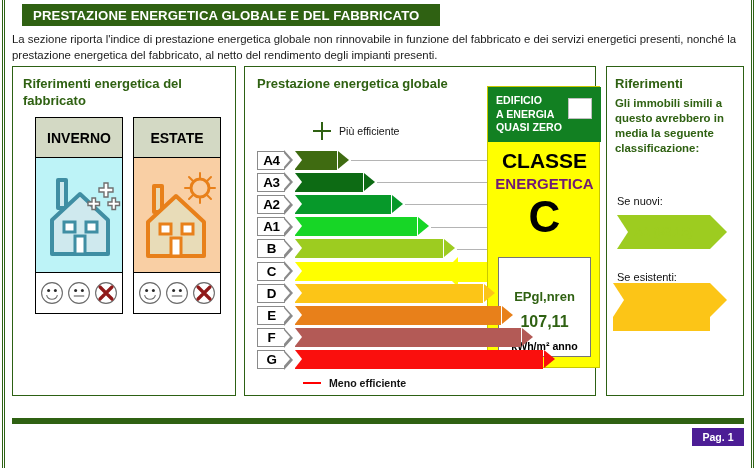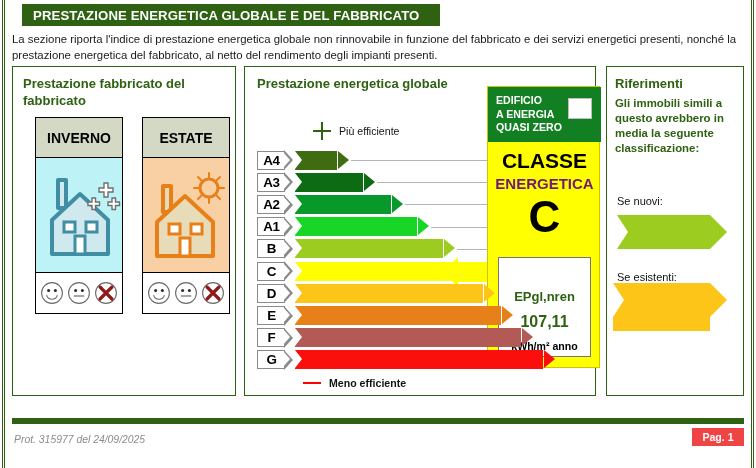--- a/index.html
+++ b/index.html
@@ -52,21 +52,21 @@
     line-height: 17px;
   }
   #panel-fabbricato { left: 12px; top: 66px; width: 224px; height: 330px; }
   #panel-globale    { left: 244px; top: 66px; width: 352px; height: 330px; }
   #panel-riferimenti{ left: 606px; top: 66px; width: 138px; height: 330px; }
 
   
   .ft { position: absolute; left: 10px; top: 8px; width: 200px; }
   .seasons {
     position: absolute; left: 22px; top: 50px;
-    display: flex; gap: 19px;
+    display: flex; gap: 10px;
   }
   .season {
     width: 88px;
     border: 1px solid #000000;
     background: #ffffff;
   }
   .season-hd {
     height: 40px; background: #d3d9c4;
     border-bottom: 1px solid #000000;
     display: flex; align-items: center; justify-content: center;
@@ -233,40 +233,40 @@
   .foot-rule {
     position: absolute; left: 12px; top: 418px;
     width: 732px; height: 6px; background: #2f6112;
   }
   .foot-txt {
     position: absolute; left: 14px; top: 434px;
     font-size: 10.4px; color: #8c8c8c; font-style: italic;
   }
   .foot-pg {
     position: absolute; right: 12px; top: 428px;
-    width: 52px; height: 18px; background: #ef4444;
+    width: 52px; height: 18px; background: #4c1d95;
     display: flex; align-items: center; justify-content: center;
     color: #ffffff; font-weight: bold; font-size: 10.6px;
   }
 </style>
 </head>
 <body>
 
 <div class="page">
 
   <div class="edge-left"></div>
   <div class="edge-right"></div>
 
   <div class="title-bar">
     <span>PRESTAZIONE ENERGETICA GLOBALE  E DEL FABBRICATO</span>
   </div>
   <div class="intro">La sezione riporta l'indice di prestazione energetica globale non rinnovabile in funzione del fabbricato e dei servizi energetici presenti, nonché la prestazione energetica del fabbricato, al netto del rendimento degli impianti presenti.</div>
 
   <div class="panel" id="panel-fabbricato">
-    <div class="panel-title ft">Prestazione fabbricato del fabbricato</div>
+    <div class="panel-title ft">Riferimenti energetica del fabbricato</div>
 
     <div class="seasons">
 
       <div class="season">
         <div class="season-hd">INVERNO</div>
         <div class="season-img img-winter">
           <svg width="88" height="115" viewBox="0 0 88 115">
             <g stroke="#3f8ea3" stroke-width="4" fill="#cfe9ee" stroke-linejoin="round">
               <path d="M22 22 L22 50 L30 50 L30 22 Z"></path>
               <path d="M16 62 L44 36 L72 62 L72 96 L16 96 Z"></path>
@@ -476,16 +476,15 @@
     </div>
 
     <div class="rif-lbl" style="left:10px;top:204px;">Se esistenti:</div>
     <div class="chev" id="chev-old" style="left: 6px; top: 216px; width: 97px; height: 48px; background: rgb(252, 197, 23); color: rgb(252, 197, 23);">
       <span class="chev-notch"></span>
       <span></span>
     </div>
   </div>
 
   <div class="foot-rule"></div>
-  <div class="foot-txt">Prot. 315977 del 24/09/2025</div>
   <div class="foot-pg">Pag. 1</div>
 
 </div>
 
 </body></html>

